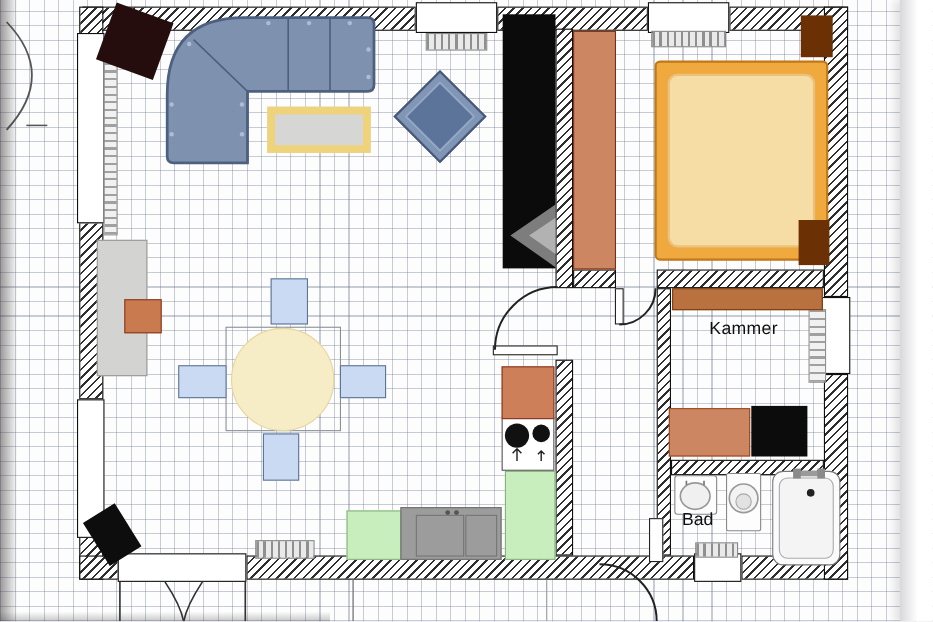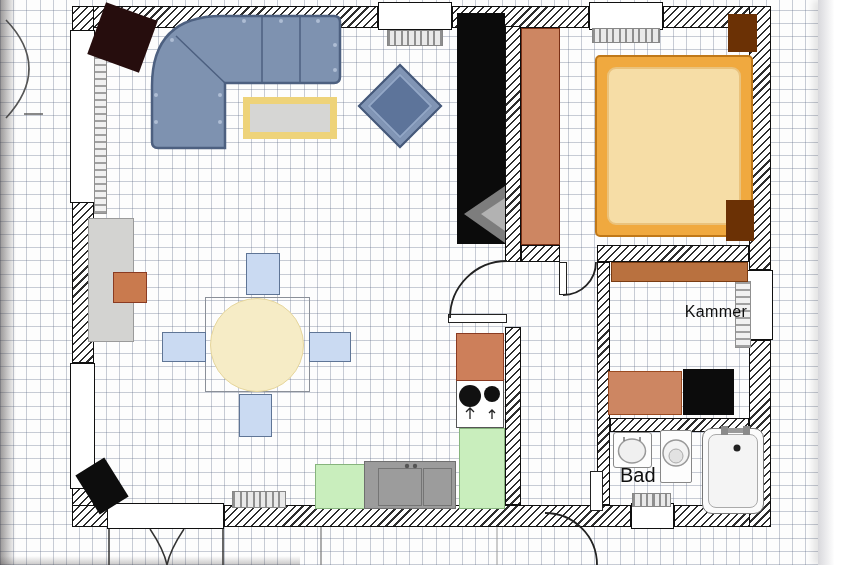--- a/index.html
+++ b/index.html
@@ -13,22 +13,22 @@
   .wall{background:repeating-linear-gradient(135deg,#ffffff 0 4px,#2e2e2e 4px 5.6px);
     border:1.6px solid #101010;}
   .window{background:#ffffff;border:1.6px solid #101010;}
   .radiator-v{background:repeating-linear-gradient(90deg,#8f8f8f 0 2px,#e9e9e9 2px 6.5px);
     border:1px solid #878787;}
   .radiator-h{background:repeating-linear-gradient(0deg,#a0a0a0 0 2px,#f1f1f1 2px 7px);
     border:1px solid #909090;}
   .furn{position:absolute;box-sizing:border-box;}
   svg.overlay{position:absolute;left:0;top:0;pointer-events:none;}
   .plan-label{position:absolute;color:#0f0f0f;font-family:"Liberation Sans",sans-serif;}
-  .label-kammer{left:636px;top:303px;width:80px;text-align:center;font-size:16px;letter-spacing:.3px;padding-left:40px;}
-  .label-bad{left:620px;top:464px;width:44px;font-size:20px;}
+  .label-kammer{left:636px;top:291px;width:80px;text-align:center;font-size:16px;letter-spacing:.3px;}
+  .label-bad{left:620px;top:464px;width:44px;font-size:16px;}
   .edge-left{left:0;top:0;width:16px;height:565px;
     background:linear-gradient(to right,rgba(55,50,50,.5),rgba(55,50,50,0));}
   .edge-right{left:818px;top:0;width:30px;height:565px;
     background:linear-gradient(to right,#d8d8dc,#ffffff 55%);
     box-shadow:-5px 0 7px rgba(0,0,0,.10);}
   .edge-bottom{left:0;top:556px;width:300px;height:9px;
     background:linear-gradient(to bottom,rgba(60,55,55,0),rgba(60,55,55,.28));}
 </style>
 </head>
 <body>

